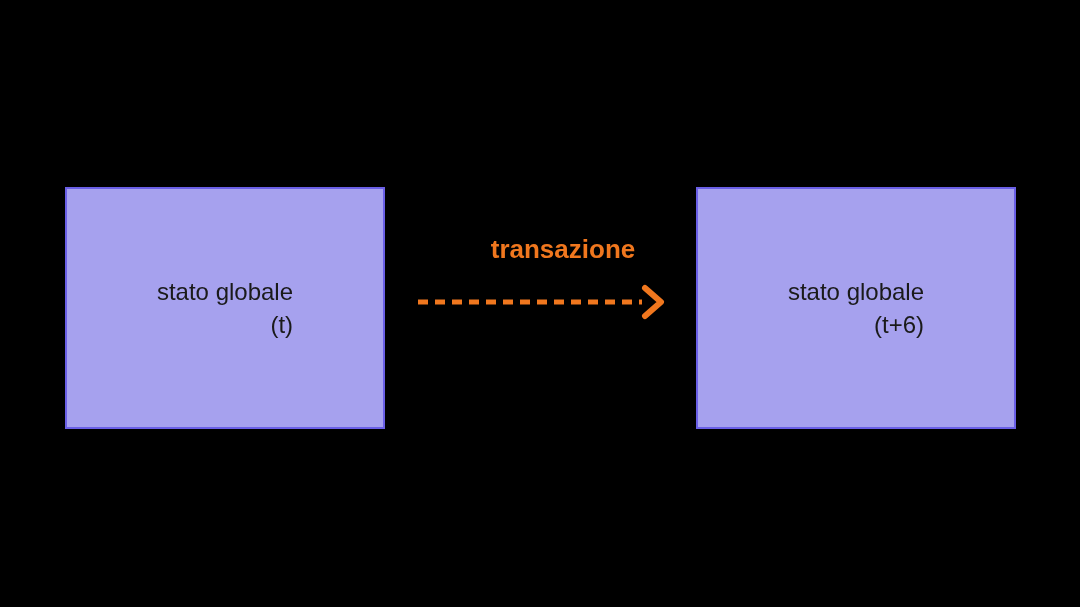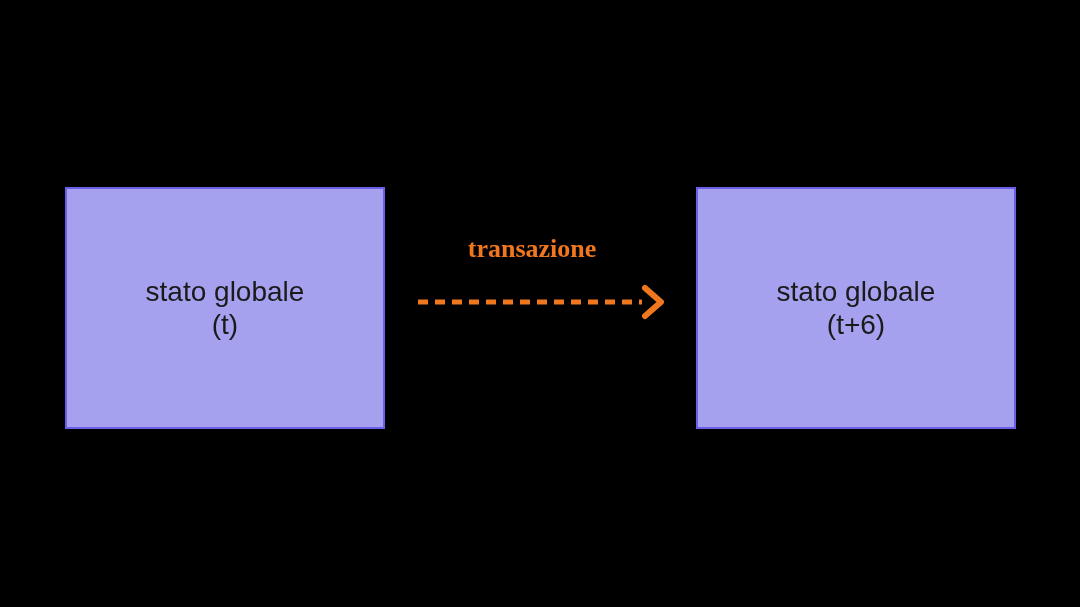--- a/index.html
+++ b/index.html
@@ -23,39 +23,38 @@
     background: #a6a1ee;
     border: 2.5px solid #6a5fe6;
     box-sizing: border-box;
     display: flex;
     align-items: center;
     justify-content: center;
   }
   .state-box.left  { left: 65px; }
   .state-box.right { left: 696px; }
   .box-label {
-    text-align: center;
+    text-align: right;
     color: #1a1a1a;
-    font-size: 28px;
+    font-size: 24px;
     line-height: 33px;
     font-weight: 400;
     white-space: nowrap;
   }
   .arrow-label {
     position: absolute;
-    left: 412px;
+    left: 443px;
     top: 234px;
     width: 240px;
     text-align: center;
     color: #f0771e;
     font-size: 26px;
     line-height: 30px;
     font-weight: 700;
     white-space: nowrap;
-    font-family: Liberation Serif, serif;
   }
   .arrow-svg {
     position: absolute;
     left: 414px;
     top: 283px;
     width: 252px;
     height: 38px;
     display: block;
   }
 </style>

